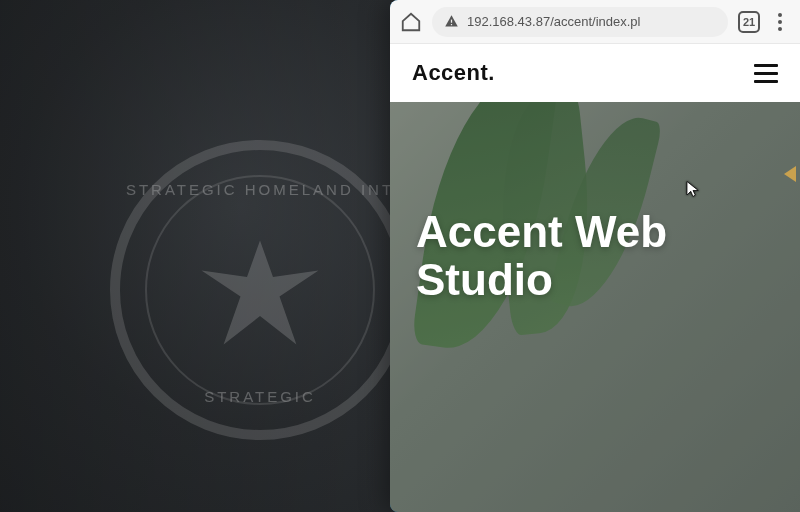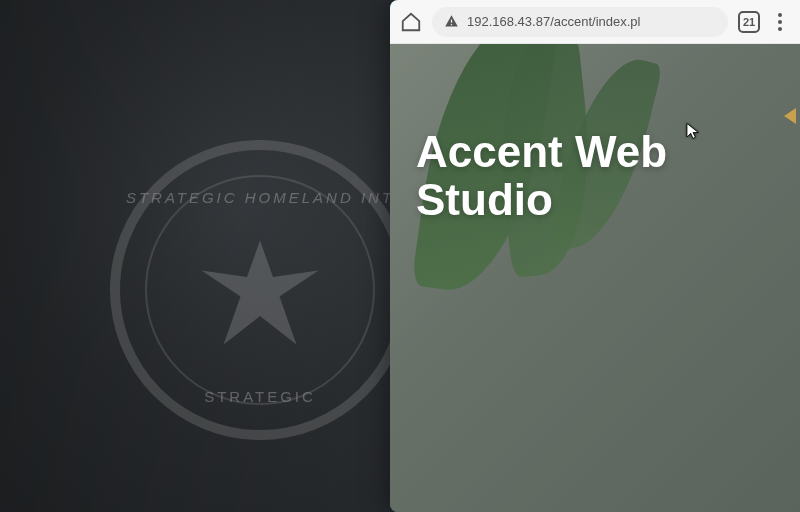--- a/index.html
+++ b/index.html
@@ -30,21 +30,21 @@
     border: 2px solid rgba(200,200,200,0.3);
     border-radius: 50%;
     position: relative;
   }
   .seal-text-top, .seal-text-bottom {
     position: absolute; left:50%; transform: translateX(-50%);
     color: rgba(230,230,230,0.55);
     font-size: 15px; letter-spacing: 3px;
     white-space: nowrap;
   }
-  .seal-text-top { top: 12px; font-style: italic; }
+  .seal-text-top { top: 4px; }
   .seal-text-bottom { bottom: -2px; }
   .eagle {
     position:absolute; left:50%; top:50%; transform:translate(-50%,-50%);
     width:130px; height:130px;
   }
   .eagle svg { width:100%; height:100%; }
 
   
   .phone {
     position: absolute;
@@ -95,21 +95,21 @@
   }
   .brand { font-weight:900; font-size:22px; color:#111; letter-spacing:.5px; }
   .brand .dot { color:#111; }
   .burger { display:flex; flex-direction:column; gap:5px; cursor:pointer; }
   .burger span { width:24px; height:3px; background:#111; border-radius:1px; }
 
   
   .hero {
     flex:1; position:relative;
     background: linear-gradient(135deg, #9ea89a 0%, #7e8a7e 40%, #6b766c 100%);
-    padding: 84px 26px 0 26px;
+    padding: 106px 26px 0 26px;
     color:#fff;
     overflow:hidden;
   }
   
   .leaf {
     position:absolute; background:linear-gradient(160deg,#3f6b3d,#5b8a52);
     border-radius: 70% 10% 70% 10%;
   }
   .l1{ width:110px;height:280px; left:40px; top:-30px; transform:rotate(8deg);}
   .l2{ width:90px;height:240px; left:110px; top:-10px; transform:rotate(-6deg); opacity:.9;}
@@ -182,20 +182,30 @@
     <div class="tabs-badge">
       <span>21</span>
     </div>
     <div class="kebab">
       <span></span>
         <span></span>
         <span></span>
     </div>
   </div>
 
+  <div class="site-header">
+    <div class="brand">
+      <span>Accent</span><span class="dot">.</span>
+    </div>
+    <div class="burger">
+      <span></span>
+        <span></span>
+        <span></span>
+    </div>
+  </div>
 
   <div class="hero">
     <div class="leaf l1"></div>
     <div class="leaf l2"></div>
     <div class="leaf l3"></div>
     <div class="hero-overlay"></div>
 
     <div class="slider-arrow"></div>
     <div class="cursor">
       <svg viewBox="0 0 24 24" fill="white" stroke="black" stroke-width="1">

